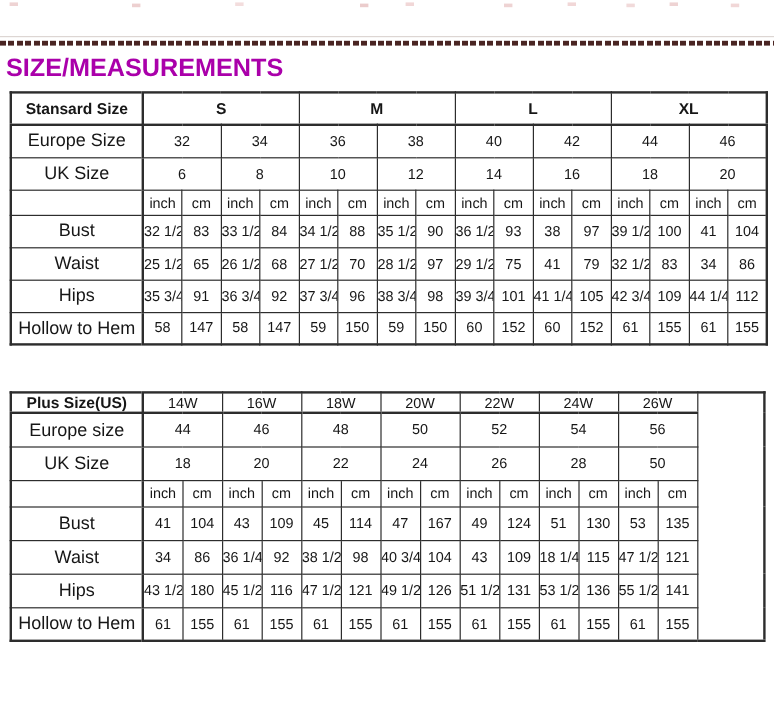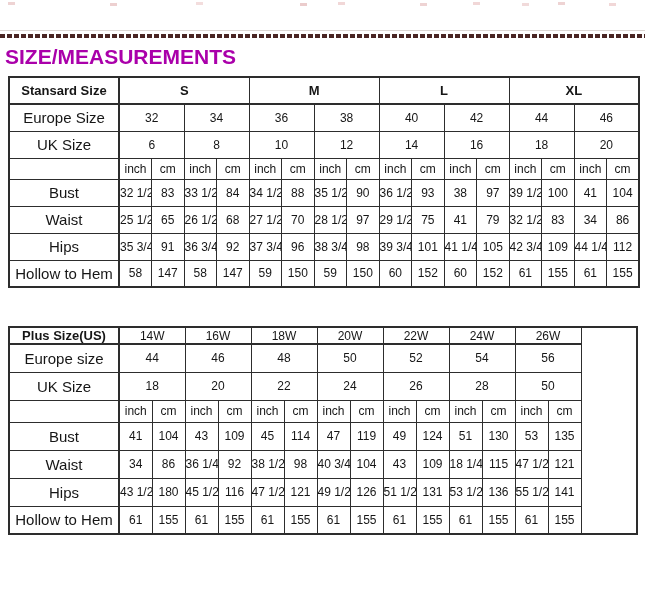--- a/index.html
+++ b/index.html
@@ -268,21 +268,21 @@
         </tr>
         <tr>
           <td class="label-cell">Bust</td>
           <td>41</td>
           <td>104</td>
           <td>43</td>
           <td>109</td>
           <td>45</td>
           <td>114</td>
           <td>47</td>
-          <td>119</td>
+          <td>167</td>
           <td>49</td>
           <td>124</td>
           <td>51</td>
           <td>130</td>
           <td>53</td>
           <td>135</td>
         </tr>
         <tr>
           <td class="label-cell">Waist</td>
           <td>34</td>

